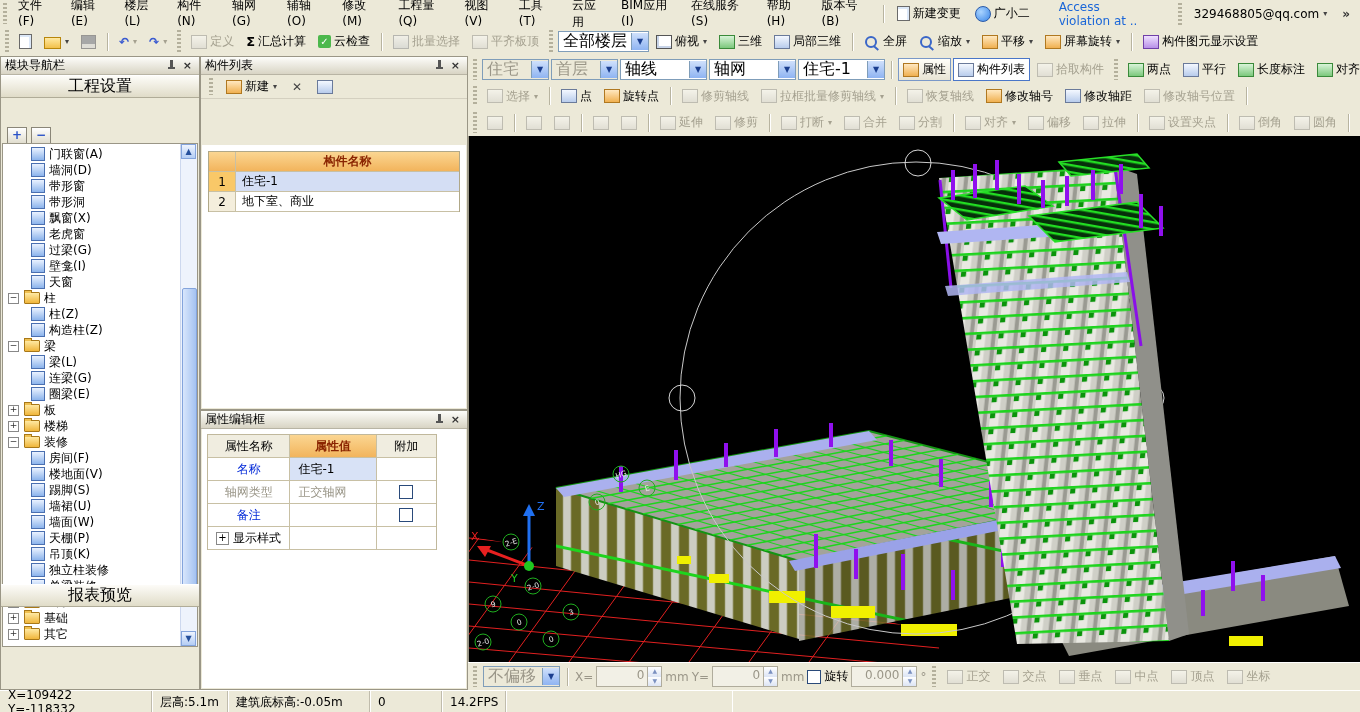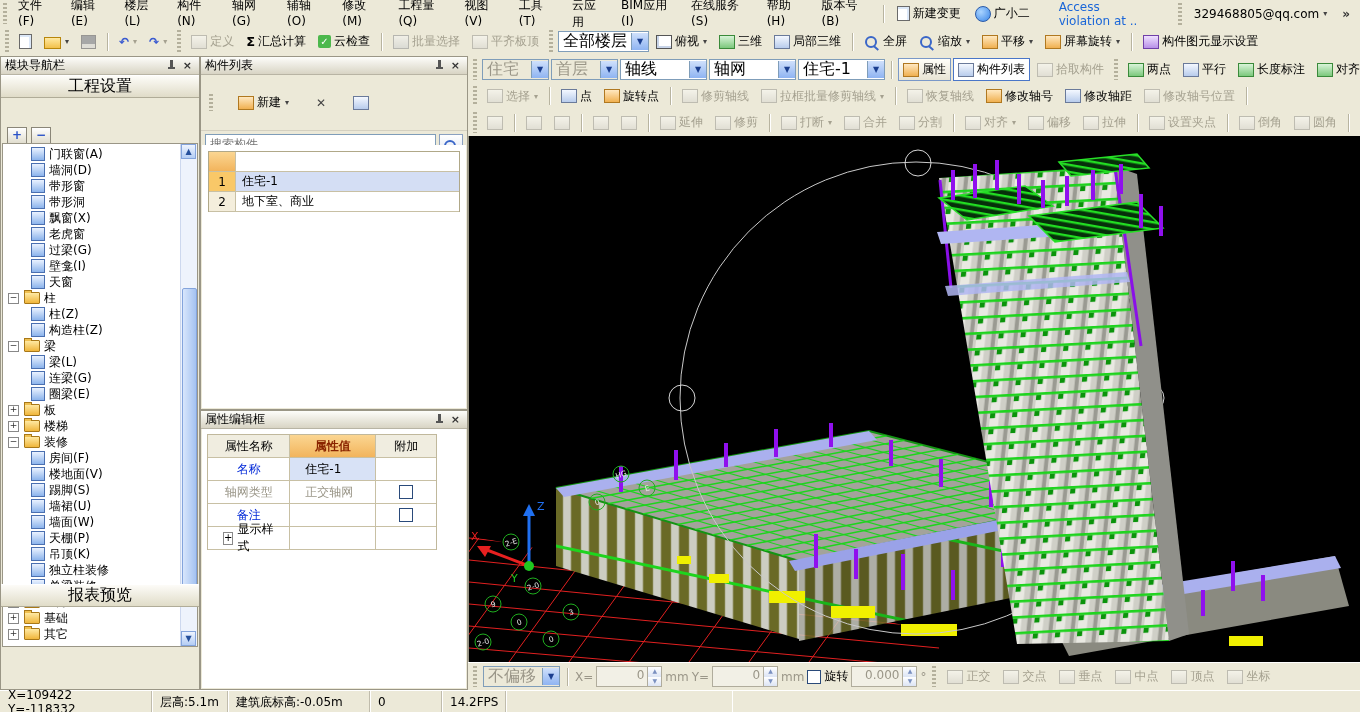--- a/index.html
+++ b/index.html
@@ -60,36 +60,36 @@
   .texp{width:9px;height:9px;border:1px solid #888;font-size:9px;line-height:7px;text-align:center;background:#fff;color:#333;margin:0 3px 0 5px;flex:none}
   .fico{width:14px;height:10px;background:linear-gradient(#ffe9a2,#f0b63c);border:1px solid #a87818;border-radius:1px;margin:0 4px 0 2px;position:relative;flex:none}
   .fico::before{content:"";position:absolute;top:-3px;left:-1px;width:6px;height:2px;background:#f0c050;border:1px solid #a87818;border-bottom:none}
   .tind{width:26px;flex:none}
   .lico{width:12px;height:12px;background:linear-gradient(#eaf2ff,#8cb4ec);border:1px solid #4a6fb0;margin:0 4px 0 2px;flex:none}
   .sb{position:absolute;right:0;top:0;bottom:0;width:16px;background:#eef3fc;border-left:1px solid #cdd8ee}
   .sb .ar{position:absolute;left:0;width:15px;height:15px;background:linear-gradient(#eef4ff,#b4cdf4);border:1px solid #84a4dc;color:#26509c;font-size:8px;text-align:center;line-height:13px;box-sizing:border-box}
   .sb .thumb{position:absolute;left:1px;width:13px;background:linear-gradient(90deg,#d8e6fc,#a4c2f0);border:1px solid #84a4dc;border-radius:2px}
   
   .pbody{position:absolute;left:1px;right:1px;bottom:1px;background:#fff}
-  .ptool{height:23px;display:flex;align-items:center;gap:17px;padding:16px 5px;background:#ece9d8;border-bottom:1px solid #d4d0c0}
+  .ptool{height:23px;display:flex;align-items:center;gap:5px;padding:0 5px;background:#ece9d8;border-bottom:1px solid #d4d0c0}
   .psearch{display:flex;gap:3px;padding:3px 4px;background:#ece9d8}
   .psearch input{flex:1;height:18px;border:1px solid #7f9db9;font-size:12px;padding:0 4px;font-family:inherit}
   .magbtn{width:22px;height:22px;border:1px solid #8aa0c0;background:linear-gradient(#fff,#d8e0f0);display:flex;align-items:center;justify-content:center;flex:none}
   .ctable{margin:6px;border:1px solid #b0a888;border-bottom:none;font-size:12px}
   .crow{display:flex;height:19px;border-bottom:1px solid #c8c0a4;align-items:stretch}
   .chead .cno{background:linear-gradient(#fbd692,#f2b45c)}
   .chead .cnm{background:linear-gradient(#fbd692,#f2b45c);color:#8a2400;font-weight:bold;justify-content:center}
   .cno{width:26px;border-right:1px solid #c8c0a4;display:flex;align-items:center;justify-content:center;background:#f4eedc;flex:none}
   .cnm{flex:1;display:flex;align-items:center;padding:0 6px;background:#fff}
   .crow.sel .cno{background:#f9c868}
   .crow.sel .cnm{background:#d4def4}
   
   .prtable{margin:5px 0 0 5px;width:228px;border:1px solid #c0b89c;border-bottom:none;font-size:12px}
   .prrow{display:flex;height:22px;border-bottom:1px solid #c8c0a4;align-items:stretch}
-  .prc{display:flex;align-items:center;padding:0 15px;border-right:1px solid #c8c0a4;box-sizing:border-box}
+  .prc{display:flex;align-items:center;padding:0 8px;border-right:1px solid #c8c0a4;box-sizing:border-box}
   .pc1{width:88px;justify-content:center}
   .pc2{width:92px}
   .pc3{width:63px;justify-content:center;border-right:none}
   .prhead .prc{background:#f0ede0}
   .prhead .pc2{background:linear-gradient(#fbd692,#f2b45c);color:#8a2400;font-weight:bold;justify-content:center}
   .blue{color:#0028d8}
   .gray{color:#9a9688}
   .valsel{background:#d8e2f6}
   .cbx{width:12px;height:12px;border:1px solid #2a4a7a;background:#fff}
   .pexp{width:11px;height:11px;border:1px solid #888;background:#fff;font-size:10px;line-height:9px;text-align:center;margin-right:4px}
@@ -608,30 +608,25 @@
           <span>新建</span>
           <span class="dar" style="color:#444">▾</span>
         </span>
       <span class="tbtn">
           <span style="color:#444;font-weight:bold">✕</span>
         </span>
       <span class="tbtn">
           <span class="chip"></span>
         </span>
     </div>
-    <div class="psearch">
-      <input type="text" placeholder="搜索构件..." style="">
-      <span class="magbtn">
-          <span class="magico"></span>
-        </span>
-    </div>
     <div class="pbody" style="top:88px">
       <div class="ctable">
         <div class="crow chead">
           <span class="cno"></span>
+          <span class="cnm">构件名称</span>
         </div>
         <div id="comp-rows">
             <div class="crow sel">
               <span class="cno">1</span>
               <span class="cnm">住宅-1</span>
             </div>
             <div class="crow">
               <span class="cno">2</span>
               <span class="cnm">地下室、商业</span>
             </div>

